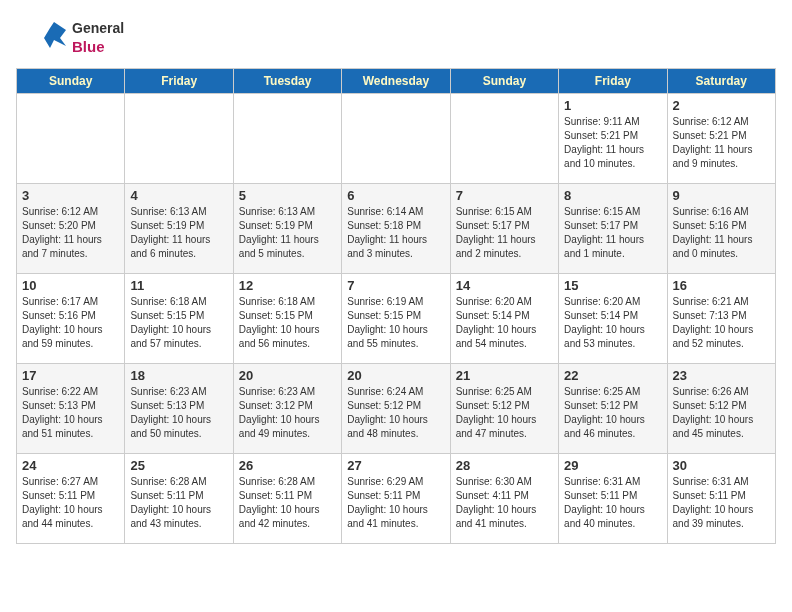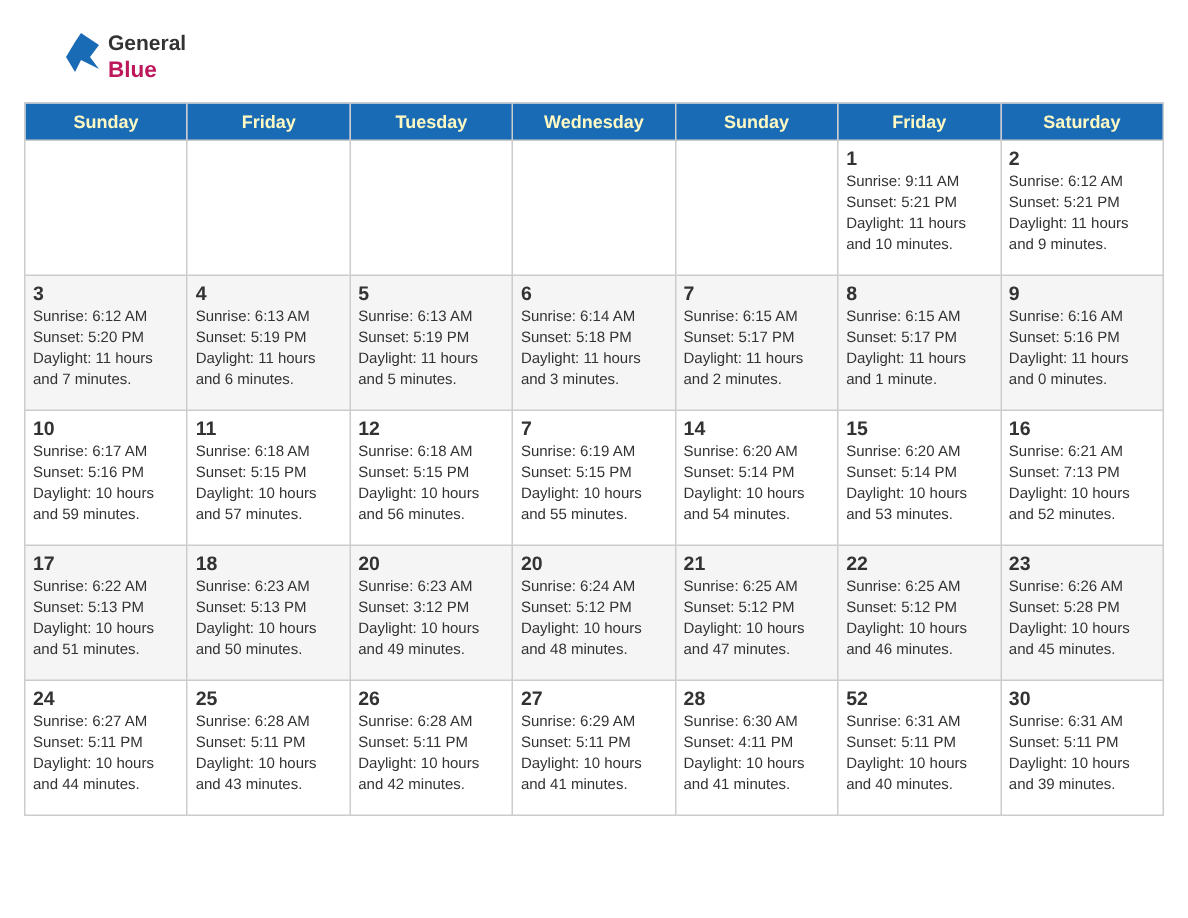--- a/index.html
+++ b/index.html
@@ -250,21 +250,21 @@
         </td>
         <td>
           <span class="day-num">22</span>
           <div class="day-info">Sunrise: 6:25 AM
 Sunset: 5:12 PM
 Daylight: 10 hours and 46 minutes.</div>
         </td>
         <td>
           <span class="day-num">23</span>
           <div class="day-info">Sunrise: 6:26 AM
-Sunset: 5:28 PM
+Sunset: 5:12 PM
 Daylight: 10 hours and 45 minutes.</div>
         </td>
       </tr>
       <tr>
         <td>
           <span class="day-num">24</span>
           <div class="day-info">Sunrise: 6:27 AM
 Sunset: 5:11 PM
 Daylight: 10 hours and 44 minutes.</div>
         </td>
@@ -286,21 +286,21 @@
 Sunset: 5:11 PM
 Daylight: 10 hours and 41 minutes.</div>
         </td>
         <td>
           <span class="day-num">28</span>
           <div class="day-info">Sunrise: 6:30 AM
 Sunset: 4:11 PM
 Daylight: 10 hours and 41 minutes.</div>
         </td>
         <td>
-          <span class="day-num">52</span>
+          <span class="day-num">29</span>
           <div class="day-info">Sunrise: 6:31 AM
 Sunset: 5:11 PM
 Daylight: 10 hours and 40 minutes.</div>
         </td>
         <td>
           <span class="day-num">30</span>
           <div class="day-info">Sunrise: 6:31 AM
 Sunset: 5:11 PM
 Daylight: 10 hours and 39 minutes.</div>
         </td>

